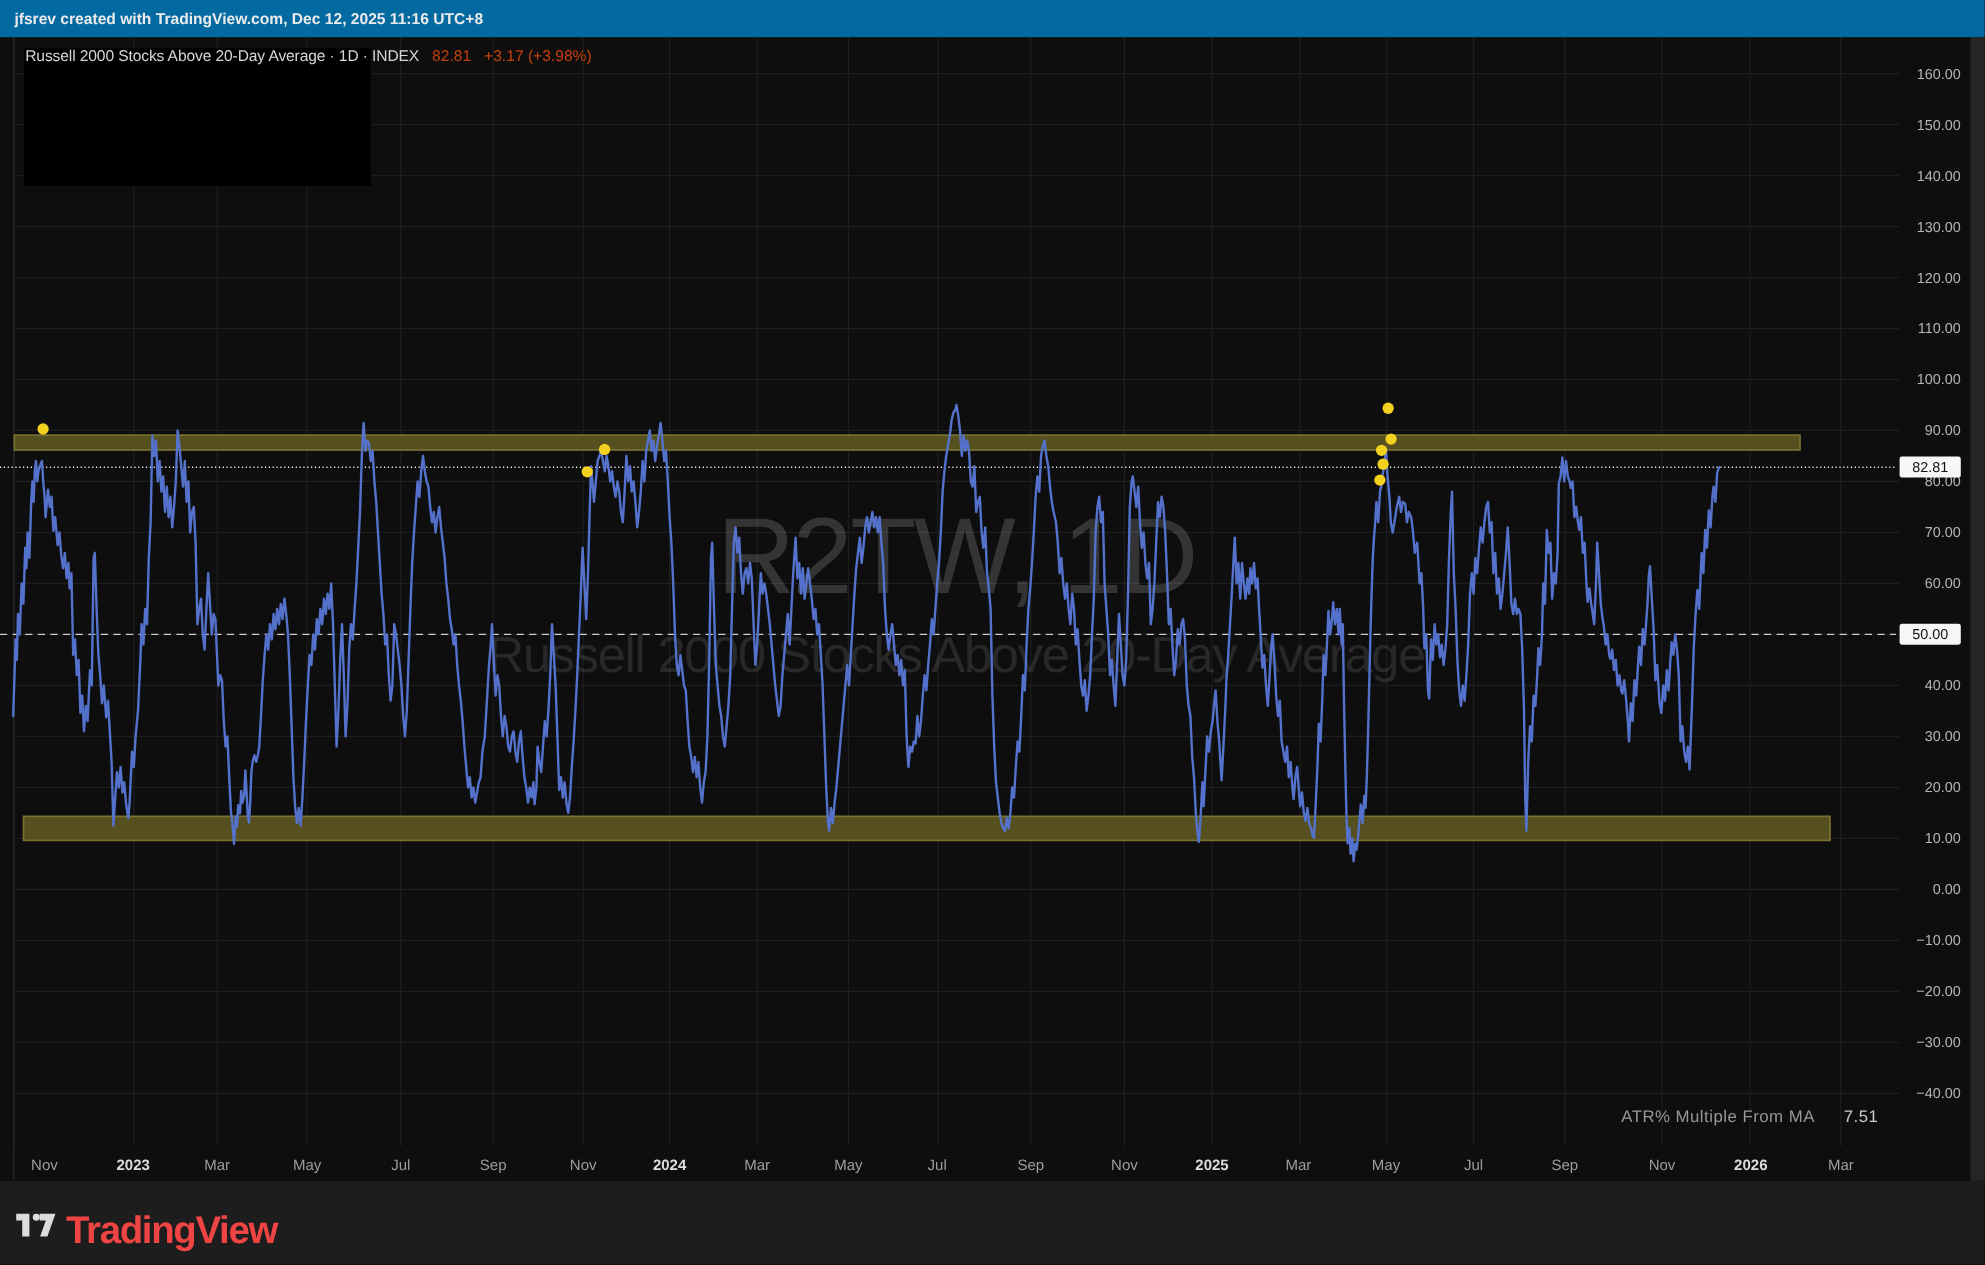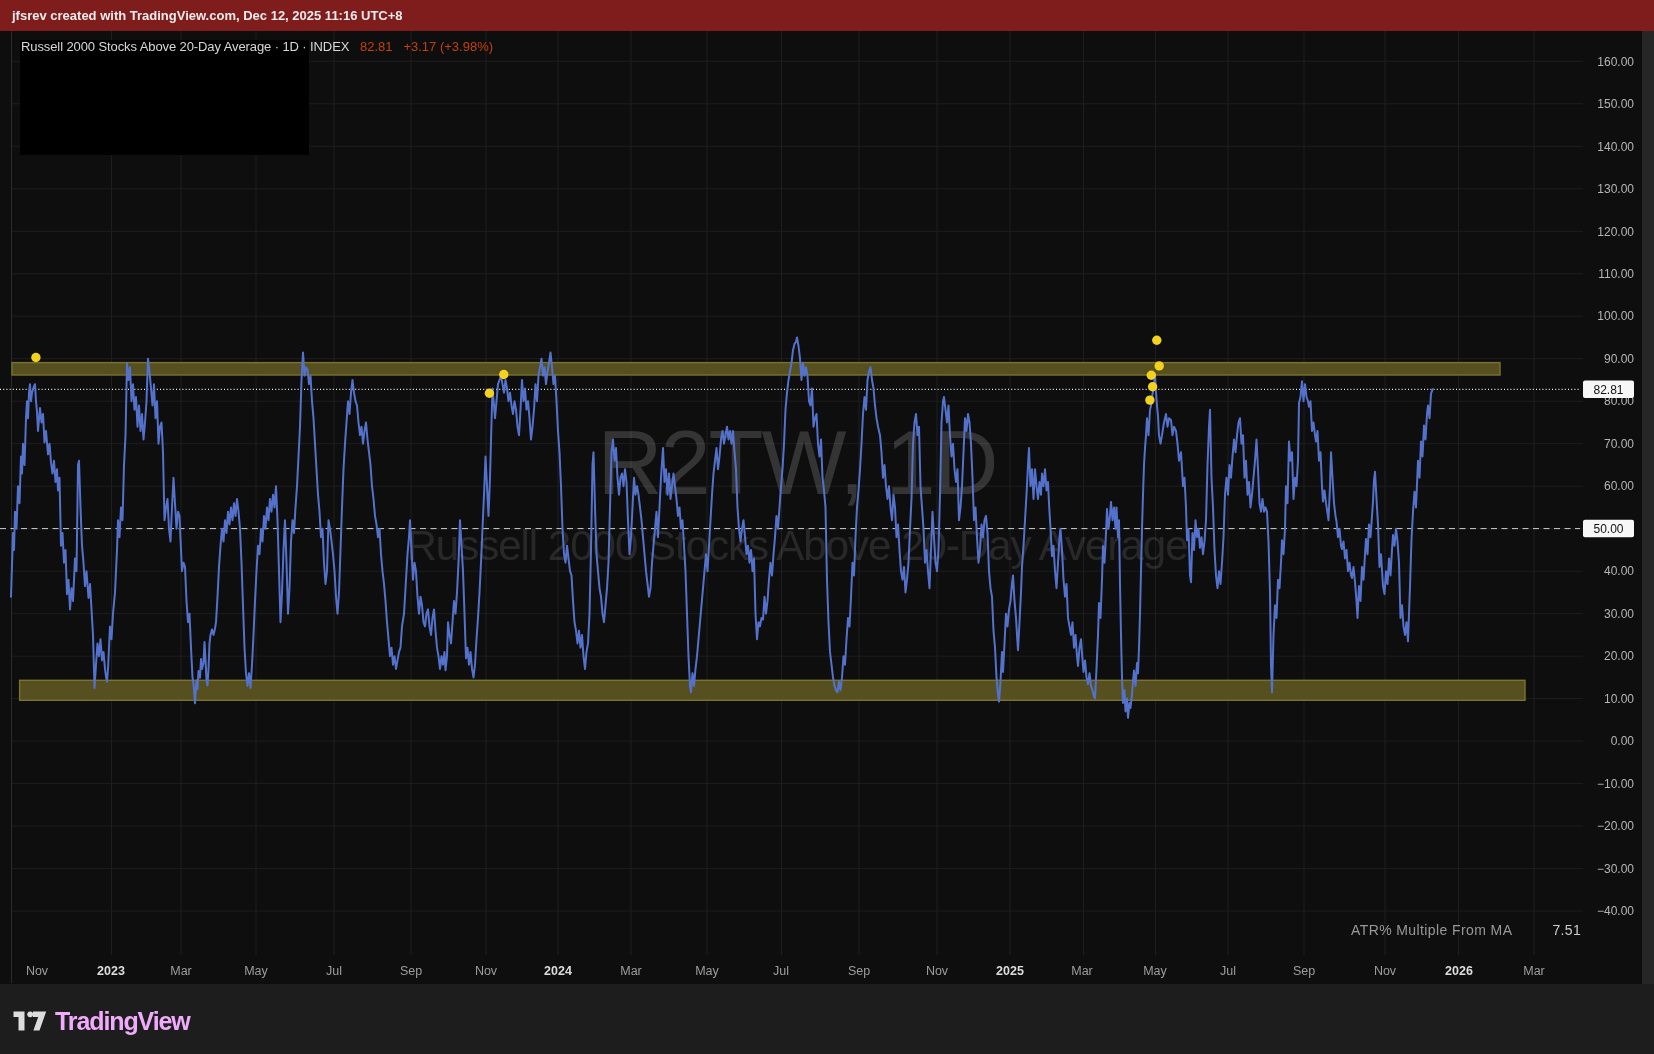--- a/index.html
+++ b/index.html
@@ -1,25 +1,25 @@
 <!DOCTYPE html>
 <html><head><meta charset="utf-8"><title>chart</title><style>
 *{margin:0;padding:0;box-sizing:border-box}
 html,body{width:1654px;height:1054px;background:#0e0e0e;overflow:hidden;font-family:"Liberation Sans",sans-serif}
 #page{position:relative;width:1654px;height:1054px}
-#hdr{position:absolute;left:0;top:0;width:1654px;height:31px;background:#7f1d1d;color:#ececec;font-size:13px;font-weight:bold;line-height:31px;padding-left:12px}
+#hdr{position:absolute;left:0;top:0;width:1654px;height:31px;background:#0369a1;color:#ececec;font-size:13px;font-weight:bold;line-height:31px;padding-left:12px}
 #footer{position:absolute;left:0;top:984px;width:1654px;height:70px;background:#1d1d1d}
 #rstrip{position:absolute;left:1642px;top:31px;width:12px;height:953px;background:#262626}
 #redact{position:absolute;left:20px;top:40px;width:289px;height:115px;background:#000}
 #title{position:absolute;left:21px;top:39px;font-size:13px;letter-spacing:-0.1px;color:#d7d7d7;white-space:nowrap}
 #title .blue{color:#c2410c;letter-spacing:0}
 #atr{position:absolute;left:1351px;top:922px;font-size:14px;color:#989898;letter-spacing:0.4px}
-#atr b{font-weight:normal;color:#cccccc;margin-left:40px}
+#atr b{font-weight:normal;color:#cccccc;margin-left:24px}
 #tvlogo{position:absolute;left:13px;top:1008px}
-#tvtext{position:absolute;left:55px;top:1007px;font-size:25px;font-weight:bold;color:#f0abfc;letter-spacing:-1.1px}
+#tvtext{position:absolute;left:55px;top:1007px;font-size:32px;font-weight:bold;color:#ef4444;letter-spacing:-1.1px}
 </style></head>
 <body>
 <div id="page">
 <svg width="1654" height="1054" style="position:absolute;left:0;top:0">
   <rect x="0" y="31" width="1654" height="953" fill="#0e0e0e"></rect>
   <line x1="11" y1="911.1" x2="1583" y2="911.1" stroke="#1e1e1e" stroke-width="1"></line>
       <line x1="11" y1="868.6" x2="1583" y2="868.6" stroke="#1e1e1e" stroke-width="1"></line>
       <line x1="11" y1="826.1" x2="1583" y2="826.1" stroke="#1e1e1e" stroke-width="1"></line>
       <line x1="11" y1="783.6" x2="1583" y2="783.6" stroke="#1e1e1e" stroke-width="1"></line>
       <line x1="11" y1="741.1" x2="1583" y2="741.1" stroke="#1e1e1e" stroke-width="1"></line>

